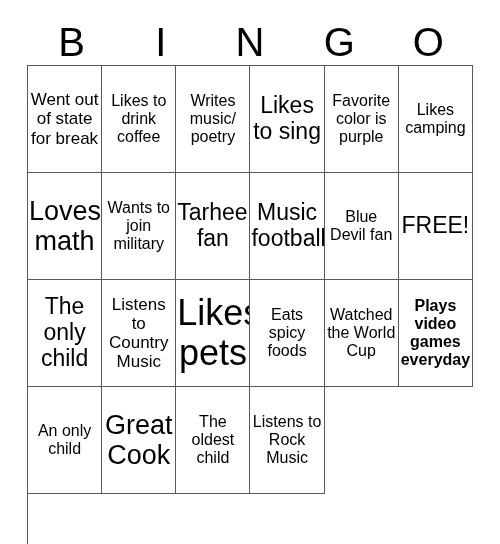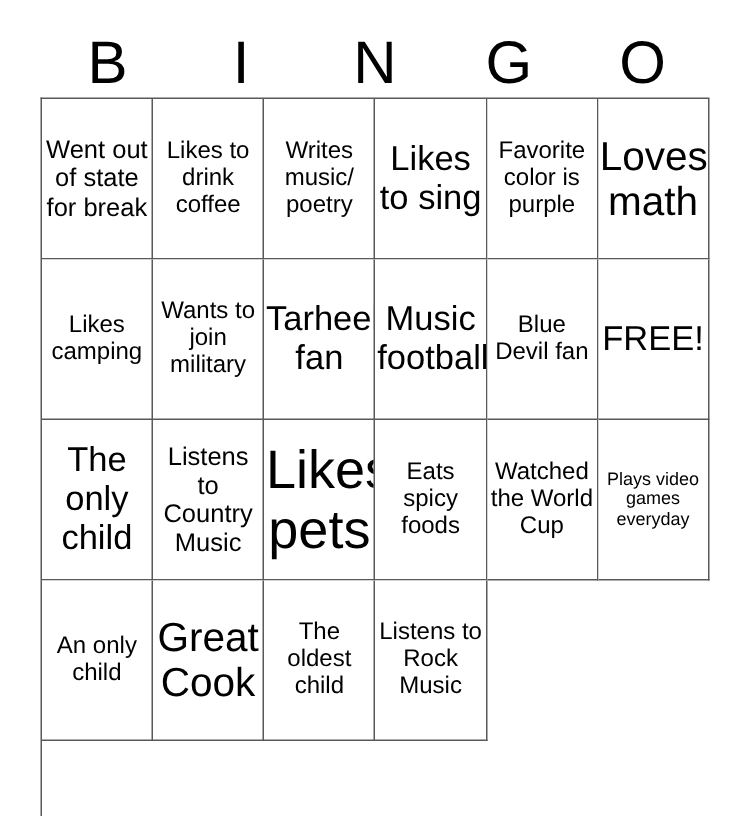--- a/index.html
+++ b/index.html
@@ -74,21 +74,21 @@
 
   .cell-text {
     display: block;
     width: 100%;
     line-height: 1.12;
     word-break: normal;
     hyphens: none;
   }
 
   
-  .fs-xs   { font-size: 12px; }
+  .fs-xs   { font-size: 16px; font-weight: bold; }
   .fs-sm   { font-size: 17px;   }
   .fs-md   { font-size: 16px;   }
   .fs-lg   { font-size: 23px;   }
   .fs-xl   { font-size: 27px;   }
   .fs-xxl  { font-size: 36px;   }
 </style>
 </head>
 <body>
 
 <div id="card">
@@ -111,24 +111,24 @@
       <div class="cell">
         <span class="cell-text fs-md">Writes music/ poetry</span>
       </div>
       <div class="cell">
         <span class="cell-text fs-lg">Likes to sing</span>
       </div>
       <div class="cell">
         <span class="cell-text fs-md">Favorite color is purple</span>
       </div>
       <div class="cell">
-        <span class="cell-text fs-xl">Loves math</span>
+        <span class="cell-text fs-md">Likes camping</span>
       </div>
       <div class="cell">
-        <span class="cell-text fs-md">Likes camping</span>
+        <span class="cell-text fs-xl">Loves math</span>
       </div>
       <div class="cell">
         <span class="cell-text fs-md">Wants to join military</span>
       </div>
       <div class="cell">
         <span class="cell-text fs-lg">Tarheel fan</span>
       </div>
       <div class="cell">
         <span class="cell-text fs-lg">Music football</span>
       </div>

